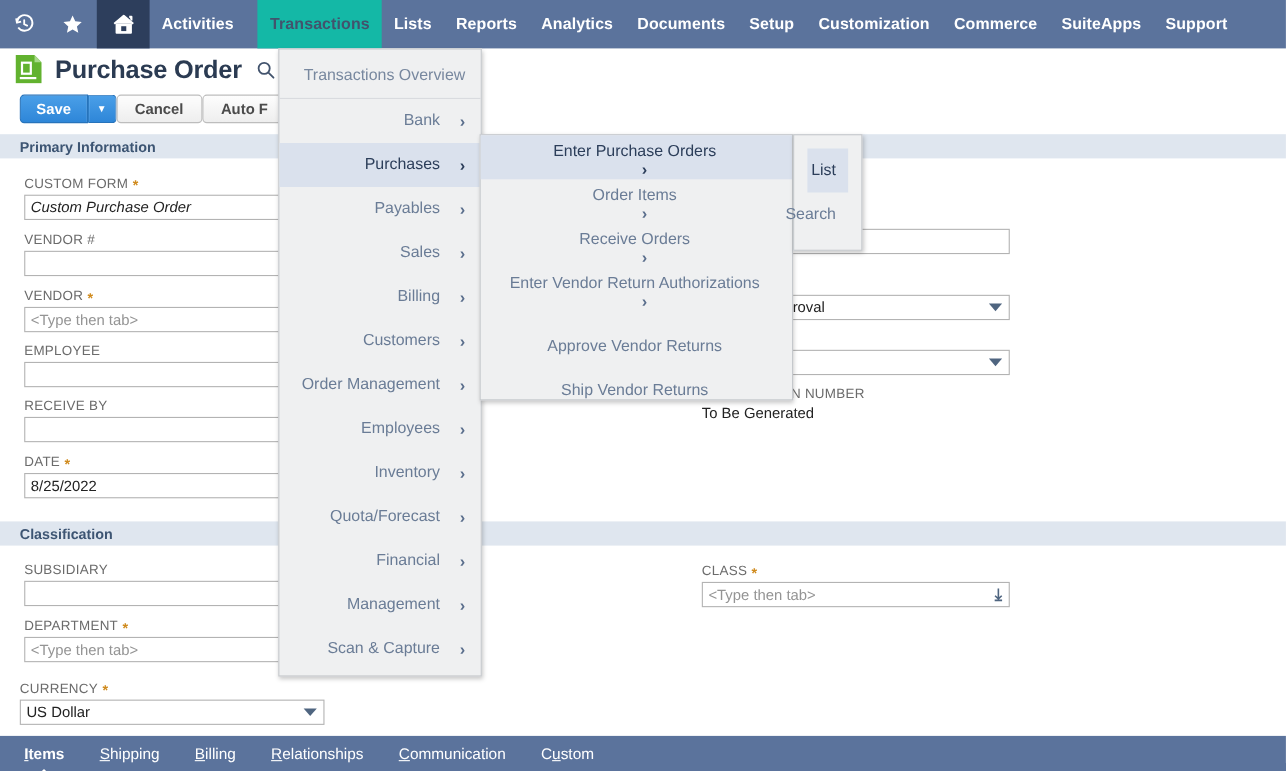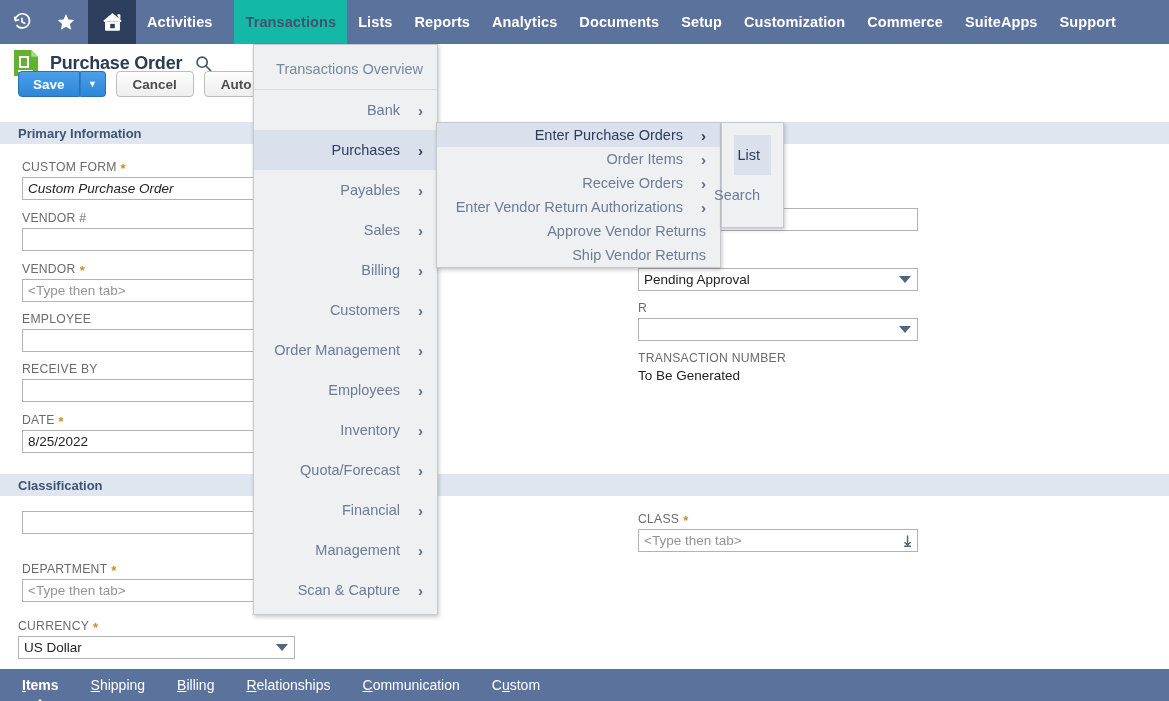--- a/index.html
+++ b/index.html
@@ -46,28 +46,28 @@
     clip-path: polygon(0 0, 72% 0, 100% 26%, 100% 100%, 0 100%);
   }
   .doc-icon .fold {
     position: absolute; right: 0; top: 0; width: 28%; height: 26%;
     background: #a8d98a;
     clip-path: polygon(0 0, 100% 100%, 0 100%);
   }
   .doc-icon .l1 { position:absolute; left:5px; top:6px; width:10px; height:12px; border:2px solid #fff; }
   .doc-icon .l2 { position:absolute; left:4px; bottom:4px; width:15px; height:2px; background:#fff; }
   .page-title {
-    font-size: 18px; font-weight: bold; color: #2b3b52; letter-spacing: -.2px;
+    font-size: 23px; font-weight: bold; color: #2b3b52; letter-spacing: -.2px;
   }
   .title-search { margin-left: 12px; color: #4a5c78; display: flex; align-items: center; cursor: pointer; }
 
   
   .btnbar {
-    position: absolute; top: 71px; left: 18px;
-    display: flex; align-items: center; gap: 10px; text-align: center;
+    position: absolute; top: 86px; left: 18px;
+    display: flex; align-items: center;  text-align: center;
   }
   .btn {
     height: 26px; border-radius: 4px; font-size: 13.5px; font-weight: bold;
     display: flex; align-items: center; justify-content: center;
     cursor: pointer; white-space: nowrap;
   }
   .btn-primary {
     background: linear-gradient(#4a9fe8, #2e86d8);
     color: #fff; border: 1px solid #2773bb;
     padding: 0 14px; border-top-right-radius: 0; border-bottom-right-radius: 0;
@@ -142,21 +142,21 @@
   .menu-item .chev { color: #5a6e8c; font-size: 15px; font-weight: bold; margin-left: 18px; }
   .menu-item.sel { background: #dae1ed; color: #2c3e5a; }
   .menu-item.sel .chev { color: #2c3e5a; }
 
   .menu-l1 { left: 253px; top: 44px; width: 185px; padding: 4px 0; }
   .menu-l1 .menu-item { height: 40px; padding: 0 14px 0 11px; }
   .menu-l1 .menu-item.first { color: #78889f; }
   .menu-l1 .sep { height: 1px; background: #d9dbdf; margin: 0; }
 
   .menu-l2 { left: 436px; top: 122px; width: 285px; padding: 0; }
-  .menu-l2 .menu-item { height: 24px; padding: 0 14px 0 11px; }
+  .menu-l2 .menu-item { height: 40px; padding: 0 14px 0 11px; flex-direction: column; }
 
   .menu-l3 { left: 721px; top: 122px; width: 63px; padding: 12px; }
   .menu-l3 .menu-item { height: 40px; padding: 0 11px; }
 </style>
 </head>
 <body>
 
 <div id="app">
 
   <div class="topnav">
@@ -296,20 +296,23 @@
       <span>TRANSACTION NUMBER</span>
     </div>
     <div class="static-val">To Be Generated</div>
   </div>
 
   <div class="section-band" style="top:474px;">
     <span>Classification</span>
   </div>
 
   <div class="field" style="left:22px; top:511px;">
+    <div class="field-label">
+      <span>SUBSIDIARY</span>
+    </div>
     <div class="input" style="width:240px;"></div>
   </div>
 
   <div class="field" style="left:22px; top:562px;">
     <div class="field-label">
       <span>DEPARTMENT</span>
         <span class="req">*</span>
     </div>
     <div class="input ph" style="width:240px;">&lt;Type then tab&gt;</div>
   </div>

